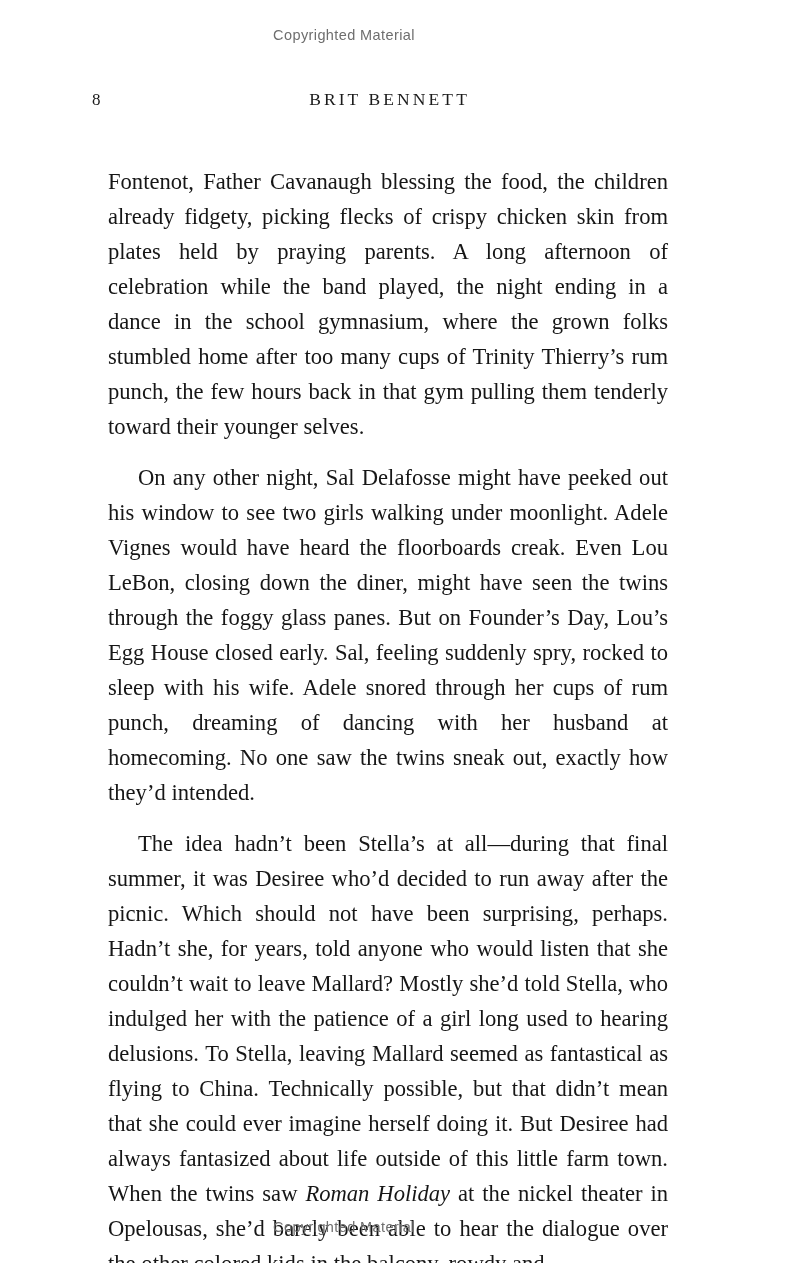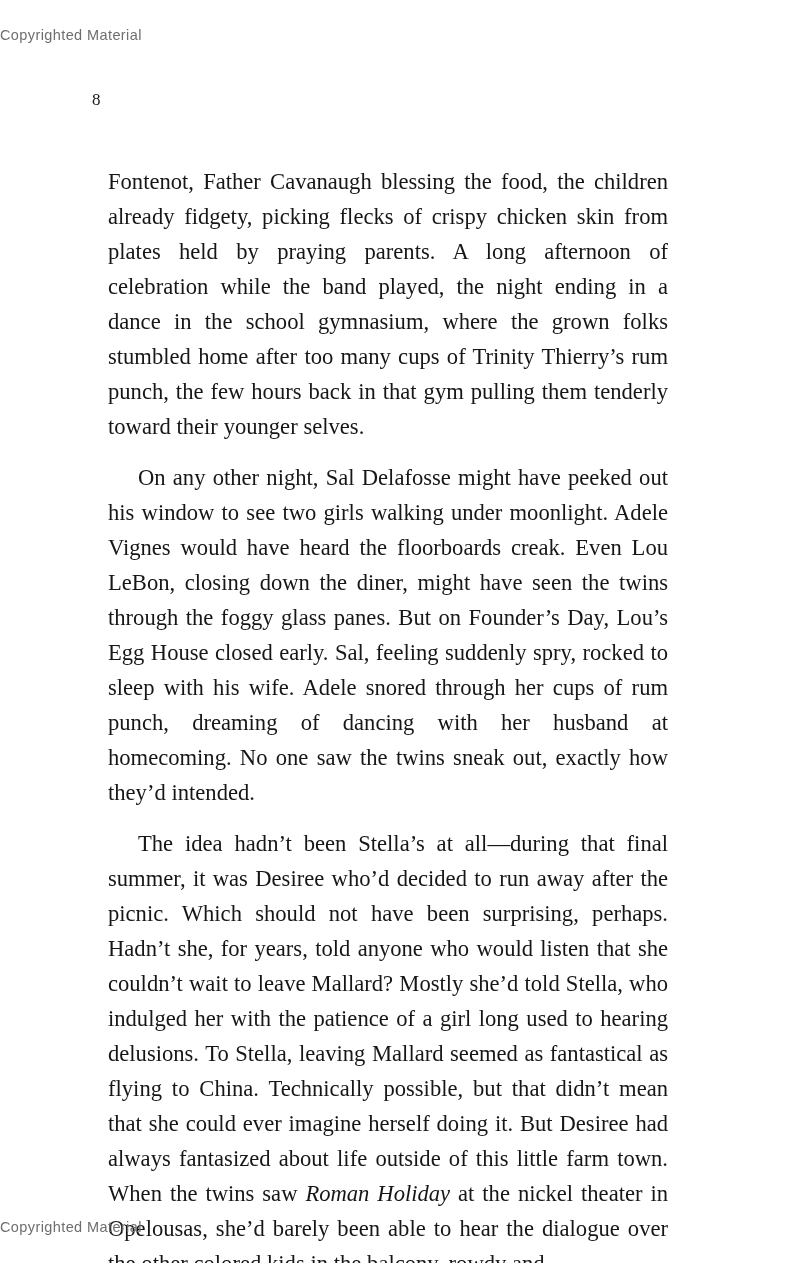--- a/index.html
+++ b/index.html
@@ -20,20 +20,21 @@
   .page {
     position: absolute;
     inset: 0;
   }
 
   
   .watermark {
     position: absolute;
     left: 0;
     width: 688px;
+    text-align: center;
     font-family: "Liberation Sans", "DejaVu Sans", sans-serif;
     font-size: 14.5px;
     letter-spacing: 0.4px;
     color: #6e6e6e;
     white-space: nowrap;
   }
   .watermark-top    { top: 27px; }
   .watermark-bottom { top: 1219px; }
 
   
@@ -87,20 +88,21 @@
 </style>
 </head>
 <body>
 
 <div class="page">
 
   <div class="watermark watermark-top">Copyrighted Material</div>
 
   <div class="running-head">
     <span class="folio">8</span>
+    <span class="running-title">BRIT BENNETT</span>
   </div>
 
   <div class="text-block">
       <p class="para">Fontenot, Father Cavanaugh blessing the food, the children al­ready fidgety, picking flecks of crispy chicken skin from plates held by praying parents. A long afternoon of celebration while the band played, the night ending in a dance in the school gymna­sium, where the grown folks stumbled home after too many cups of Trinity Thierry’s rum punch, the few hours back in that gym pulling them tenderly toward their younger selves.</p>
       <p class="para indent">On any other night, Sal Delafosse might have peeked out his window to see two girls walking under moonlight. Adele Vignes would have heard the floorboards creak. Even Lou LeBon, clos­ing down the diner, might have seen the twins through the foggy glass panes. But on Founder’s Day, Lou’s Egg House closed early. Sal, feeling suddenly spry, rocked to sleep with his wife. Adele snored through her cups of rum punch, dreaming of dancing with her husband at homecoming. No one saw the twins sneak out, exactly how they’d intended.</p>
       <p class="para indent">The idea hadn’t been Stella’s at all—during that final sum­mer, it was Desiree who’d decided to run away after the picnic. Which should not have been surprising, perhaps. Hadn’t she, for years, told anyone who would listen that she couldn’t wait to leave Mallard? Mostly she’d told Stella, who indulged her with the pa­tience of a girl long used to hearing delusions. To Stella, leaving Mallard seemed as fantastical as flying to China. Technically pos­sible, but that didn’t mean that she could ever imagine herself doing it. But Desiree had always fantasized about life outside of this little farm town. When the twins saw <em>Roman Holiday</em> at the nickel theater in Opelousas, she’d barely been able to hear the dialogue over the other colored kids in the balcony, rowdy and</p>
     </div>
 
   <div class="watermark watermark-bottom">Copyrighted Material</div>
 

